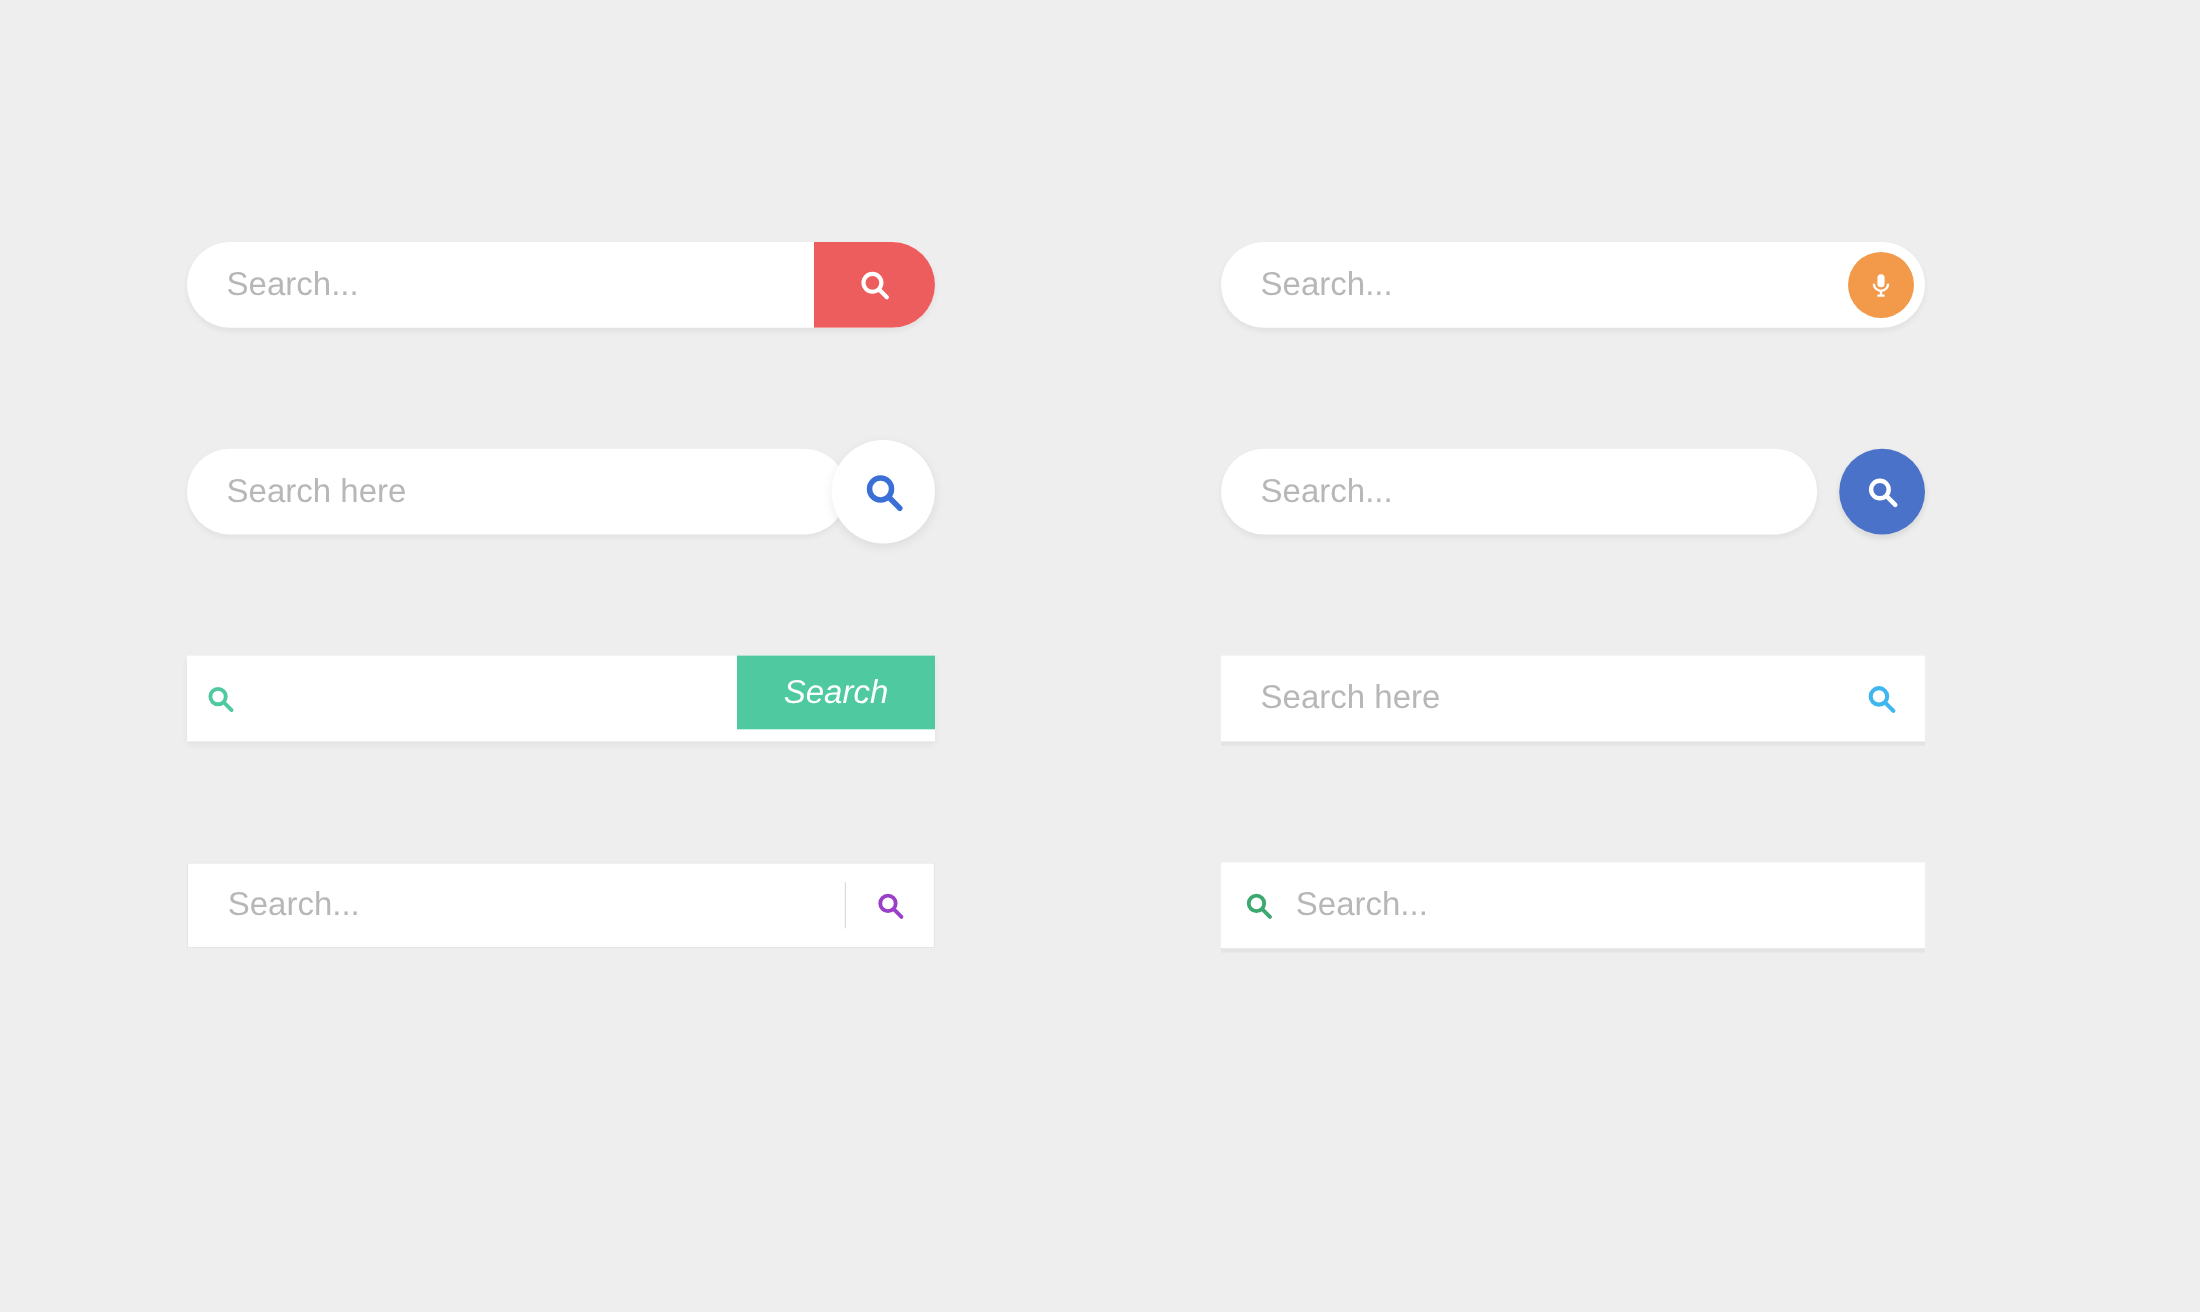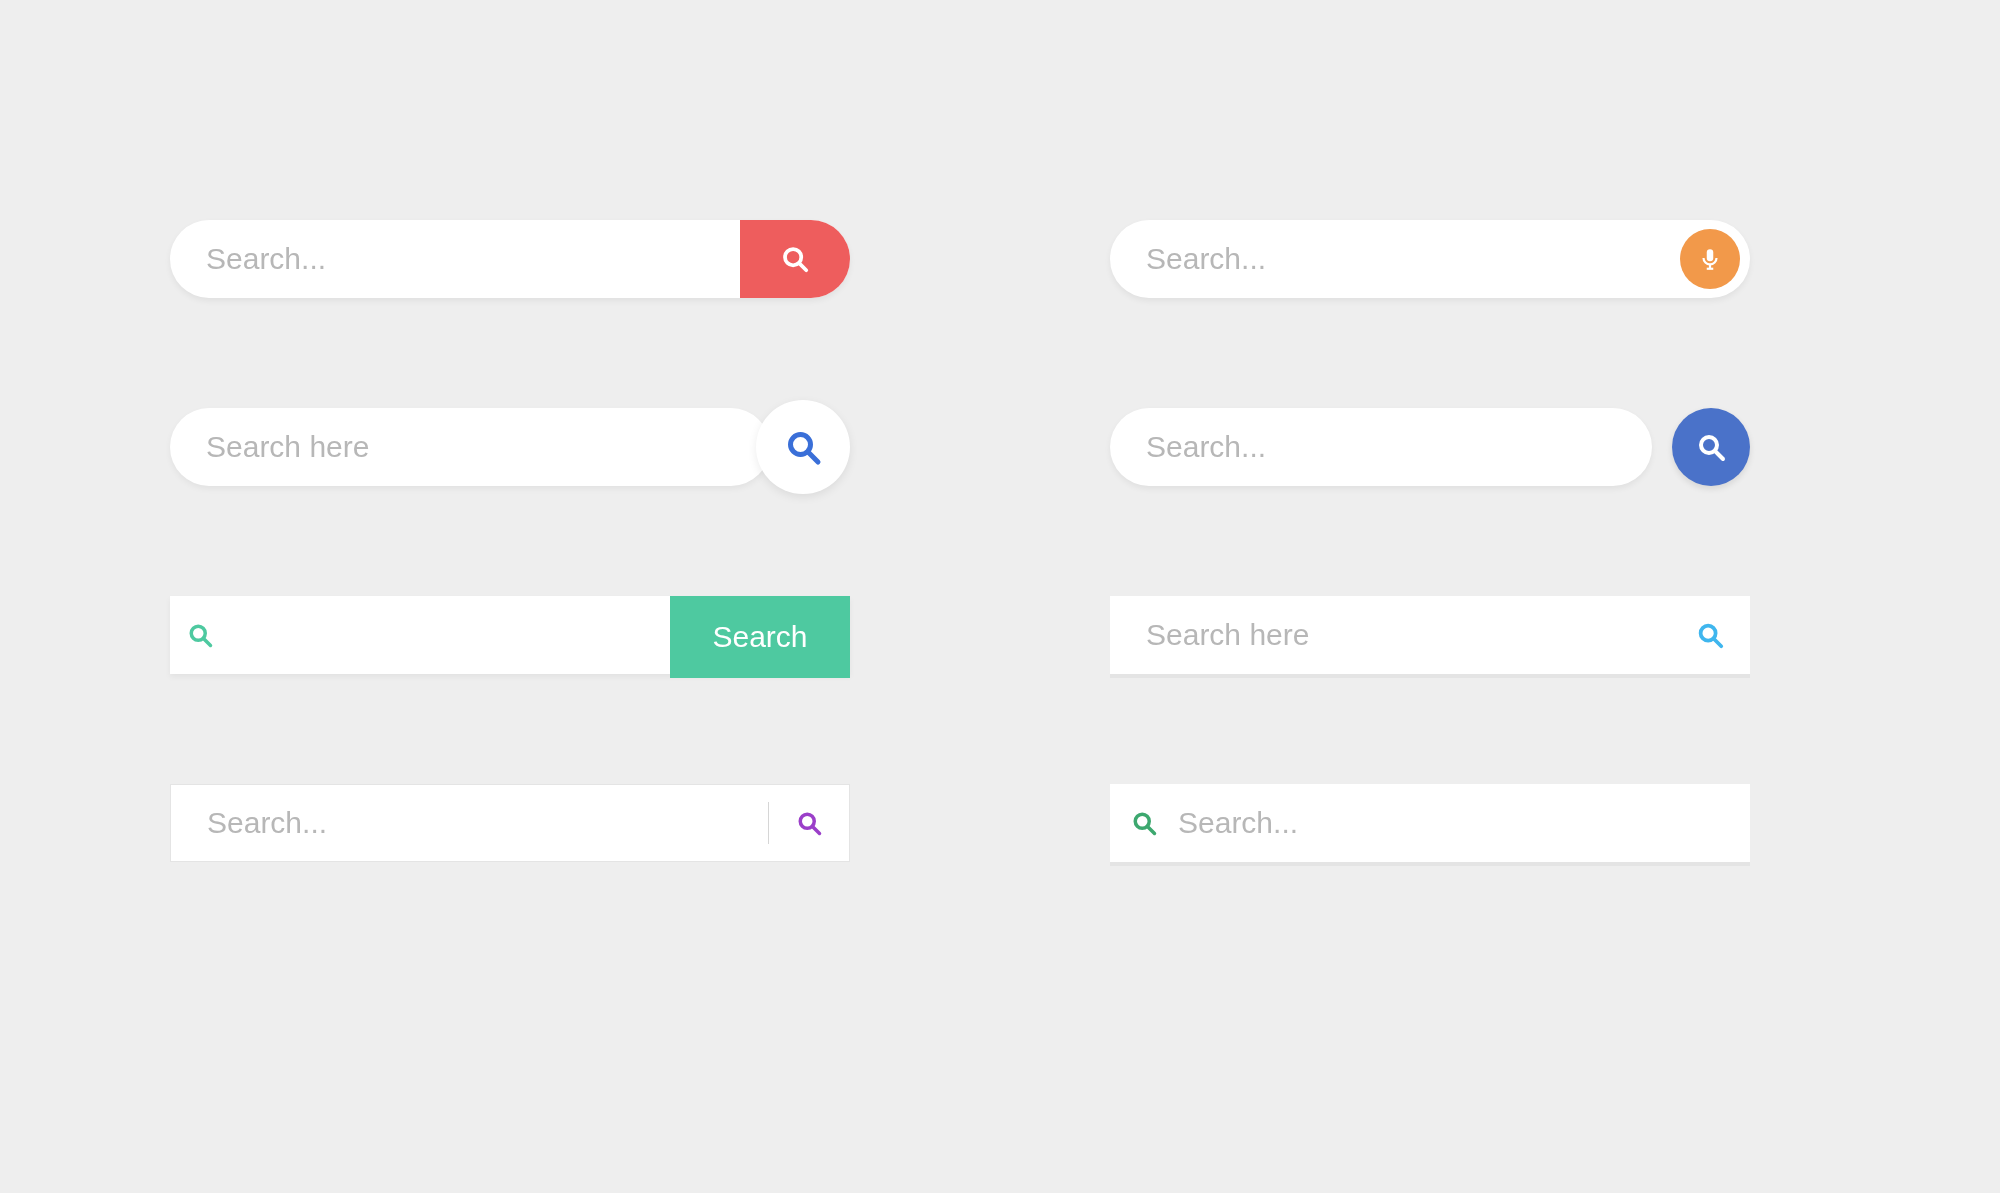--- a/index.html
+++ b/index.html
@@ -95,26 +95,27 @@
     background: #ffffff;
     box-shadow: 0 3px 6px rgba(0,0,0,0.05);
   }
   .s3-wrap .icon-left {
     width: 60px;
     display:flex; align-items:center; justify-content:center;
   }
   .s3-wrap .input { flex:1; padding-left:0; }
   .s3-btn {
     width: 180px;
-    height: 82px;
+    height: 67px;
     background: #4ec9a0;
     color: #fff;
     font-size: 30px;
     border: none;
     cursor: pointer;
+    font-style: italic;
   }
 
   
   .s4-wrap {
     display: flex;
     align-items: center;
     width: 680px;
     height: 78px;
     background: #fff;
     border: 1px solid #e4e4e4;

